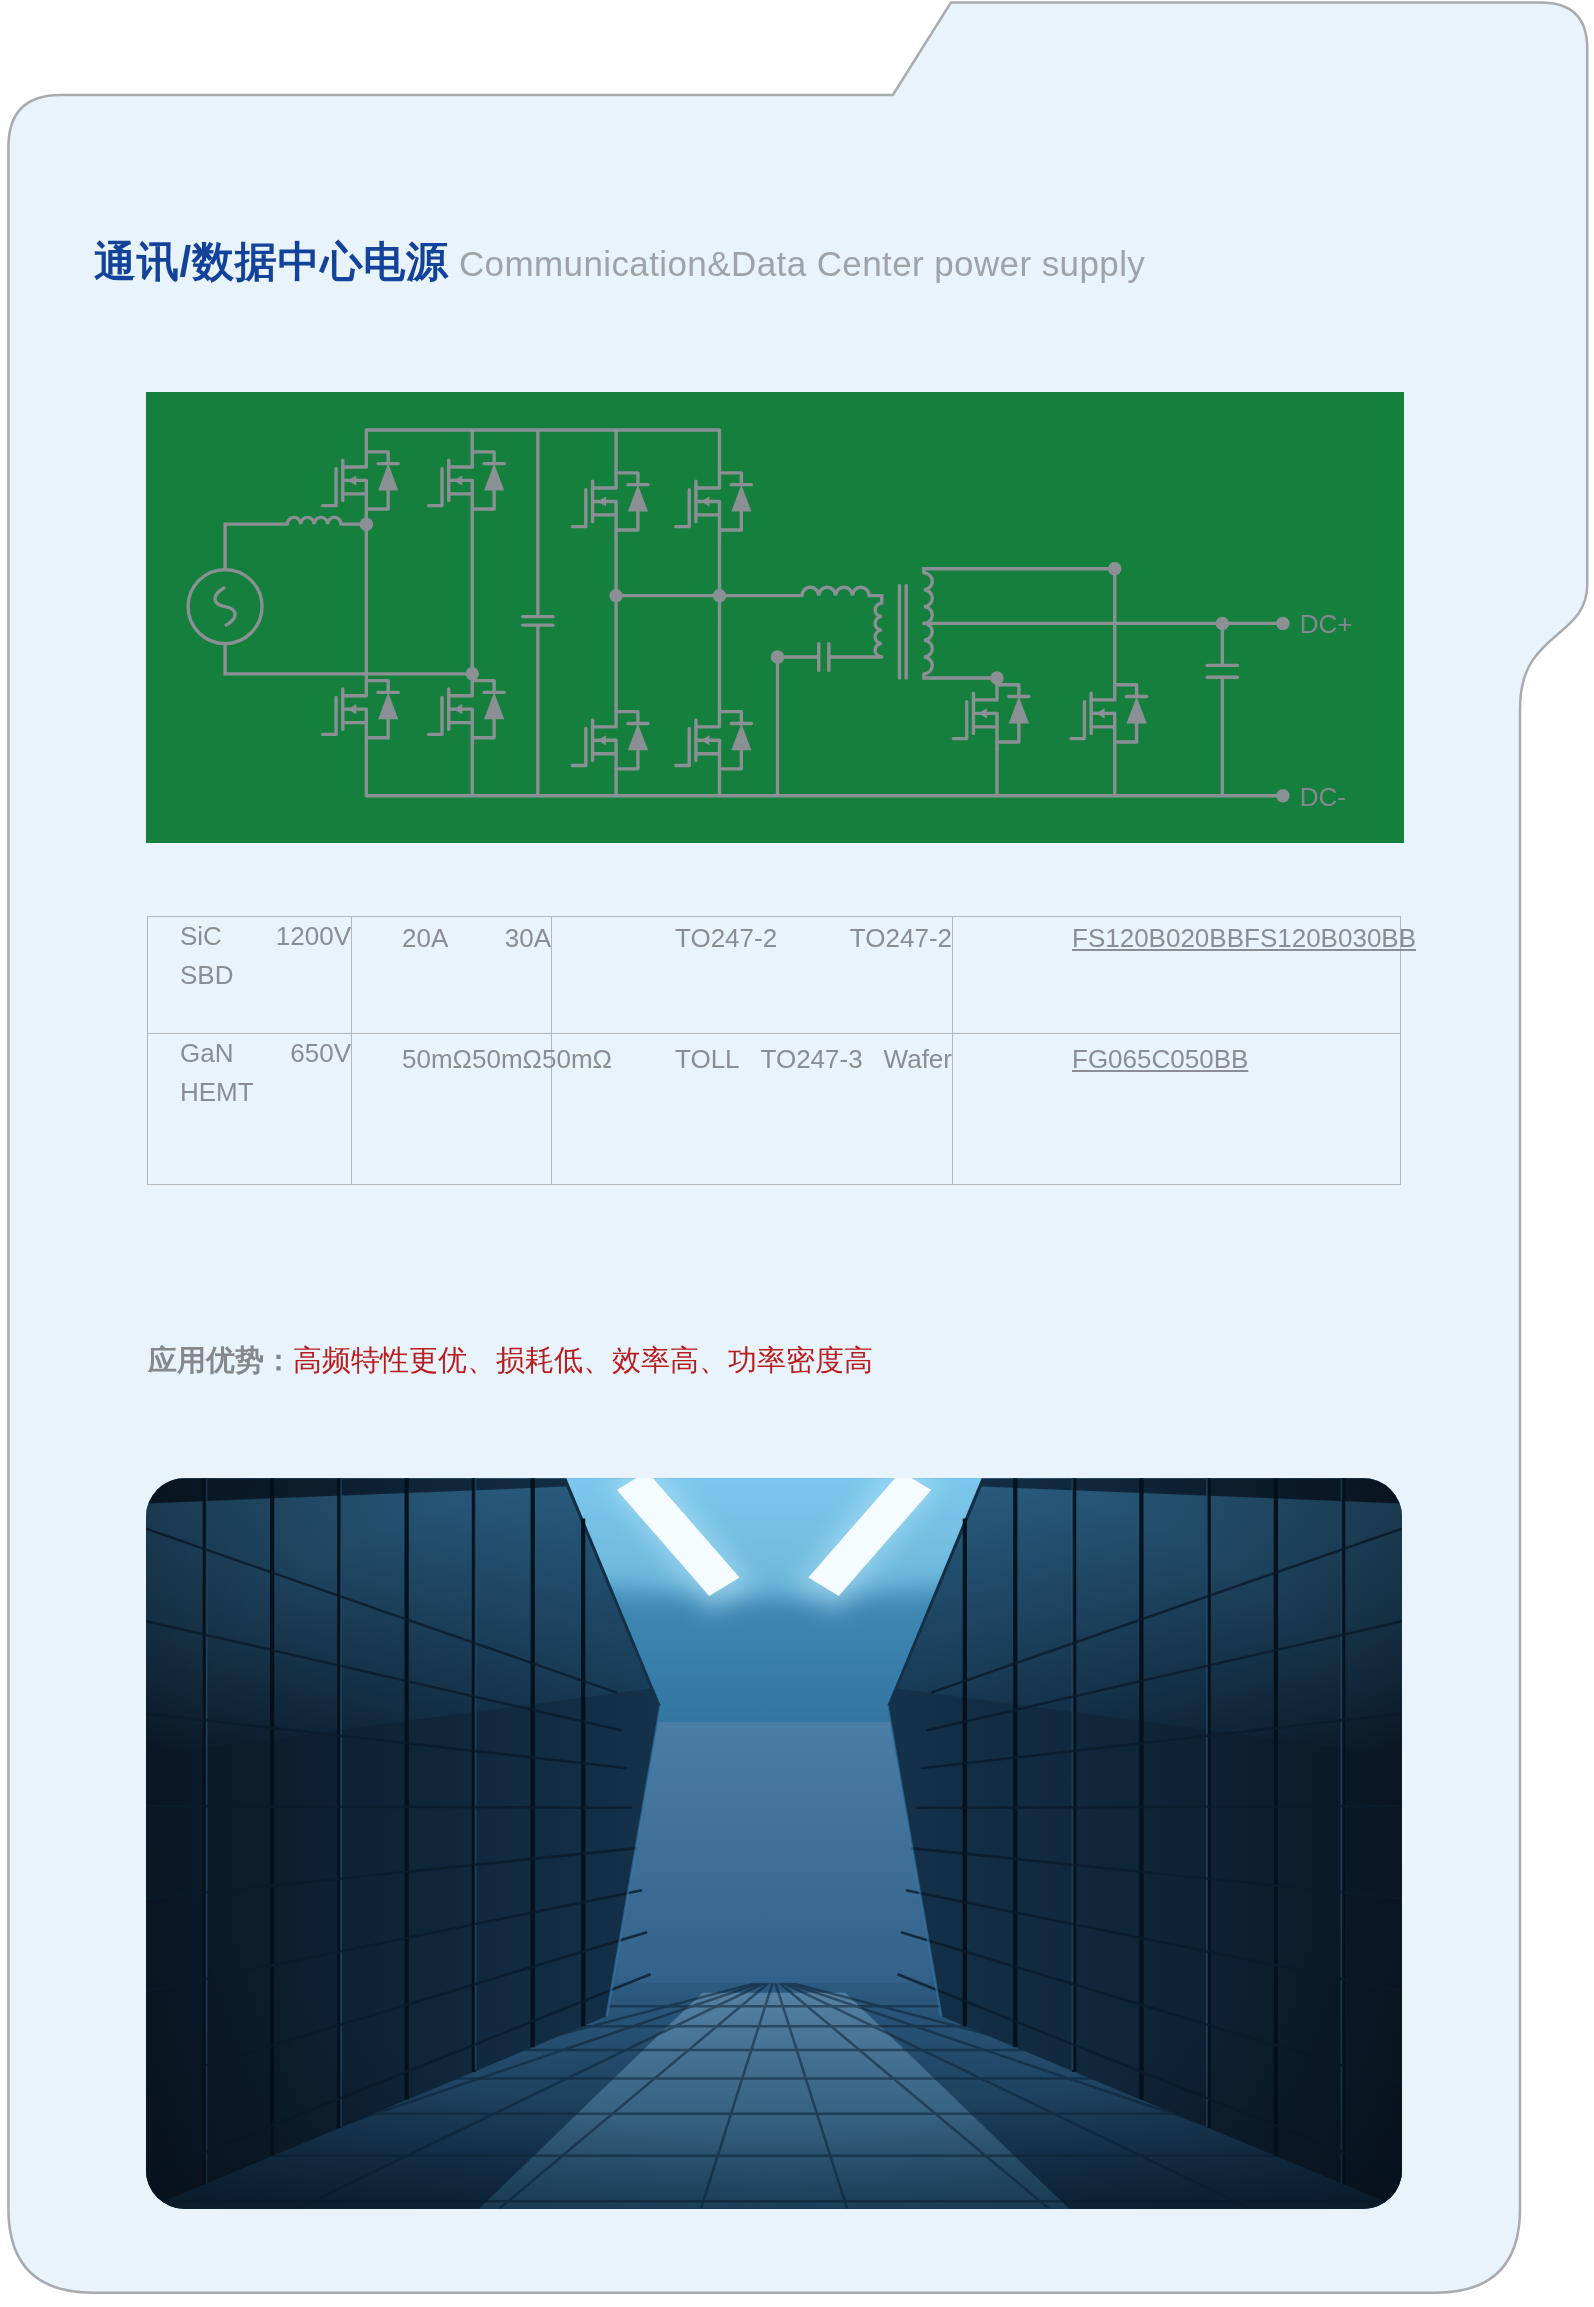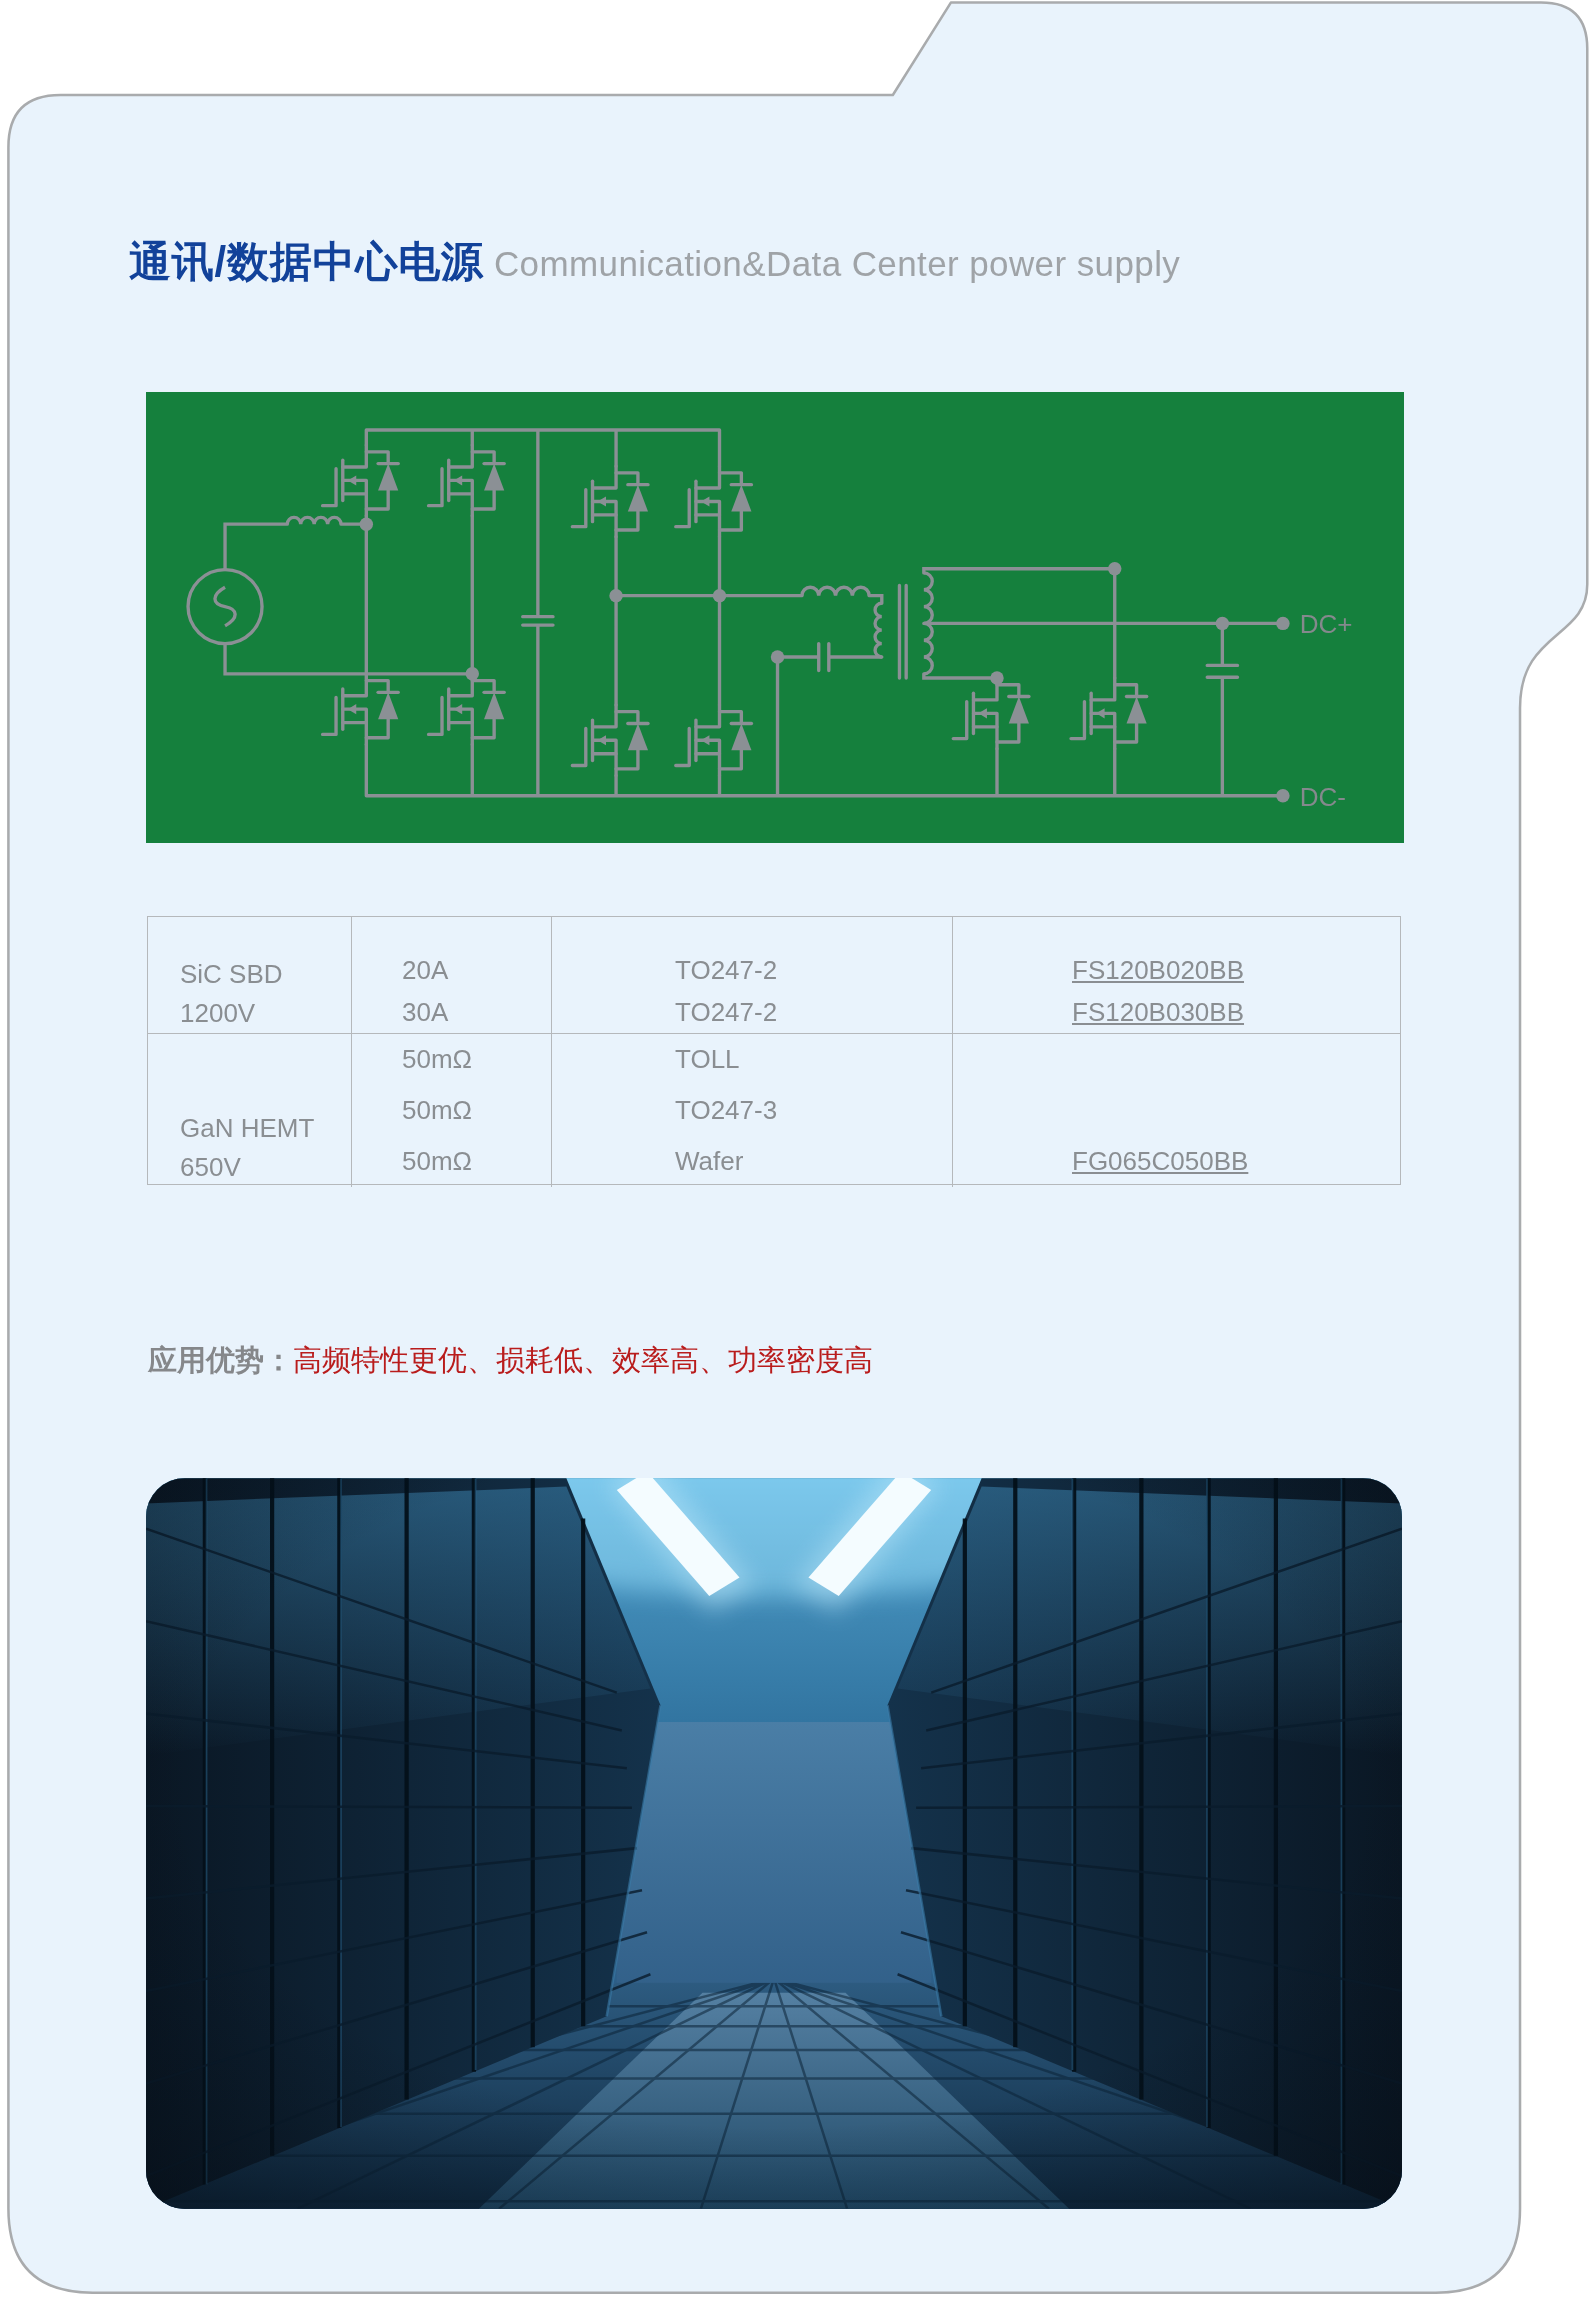--- a/index.html
+++ b/index.html
@@ -5,37 +5,37 @@
   html,body{margin:0;padding:0;background:#ffffff;}
   .page{
     position:relative;width:1594px;height:2307px;background:#ffffff;overflow:hidden;
     font-family:"Liberation Sans","DejaVu Sans",sans-serif;
   }
   .bg-svg{position:absolute;left:0;top:0;}
   
   .title-row{
     position:absolute;left:94px;top:238px;display:flex;align-items:baseline;white-space:nowrap;
   }
-  .title-cn{font-size:42px;font-weight:bold;color:#12429a;letter-spacing:0.8px;line-height:47px;margin-left:35px;}
+  .title-cn{font-size:42px;font-weight:bold;color:#12429a;letter-spacing:0.8px;line-height:47px;}
   .title-en{font-size:35px;color:#9fa3a7;margin-left:10px;letter-spacing:0.4px;}
   
   .circuit-panel{
     position:absolute;left:146px;top:392px;width:1258px;height:451px;background:#15803d;
   }
   .circuit-panel svg{display:block;}
   
   .spec-table{
     position:absolute;left:147px;top:916px;width:1252px;
     border:1.7px solid #b5b8bb;color:#8a8e92;font-size:26px;
   }
   .tr{display:grid;grid-template-columns:204px 200px 401px 446px;}
   .tr.row1{height:116px;border-bottom:1.7px solid #b5b8bb;}
   .tr.row2{height:150px;}
   .td{
-    border-right:1.7px solid #b5b8bb;display:flex;flex-direction:column;justify-content:flex-end;
+    border-right:1.7px solid #b5b8bb;display:flex;flex-direction:row;justify-content:space-between;
     box-sizing:border-box;
   }
   .td:last-child{border-right:none;text-decoration:underline;}
   .td.c1{padding-left:32px;}
   .td.c2{padding-left:50px;}
   .td.c3{padding-left:123px;}
   .td.c4{padding-left:119px;}
   .c1 .ln{line-height:39px;}
   .row1 .c2 .ln,.row1 .c3 .ln,.row1 .c4 .ln{line-height:42px;}
   .row2 .c2 .ln,.row2 .c3 .ln,.row2 .c4 .ln{line-height:51px;}

